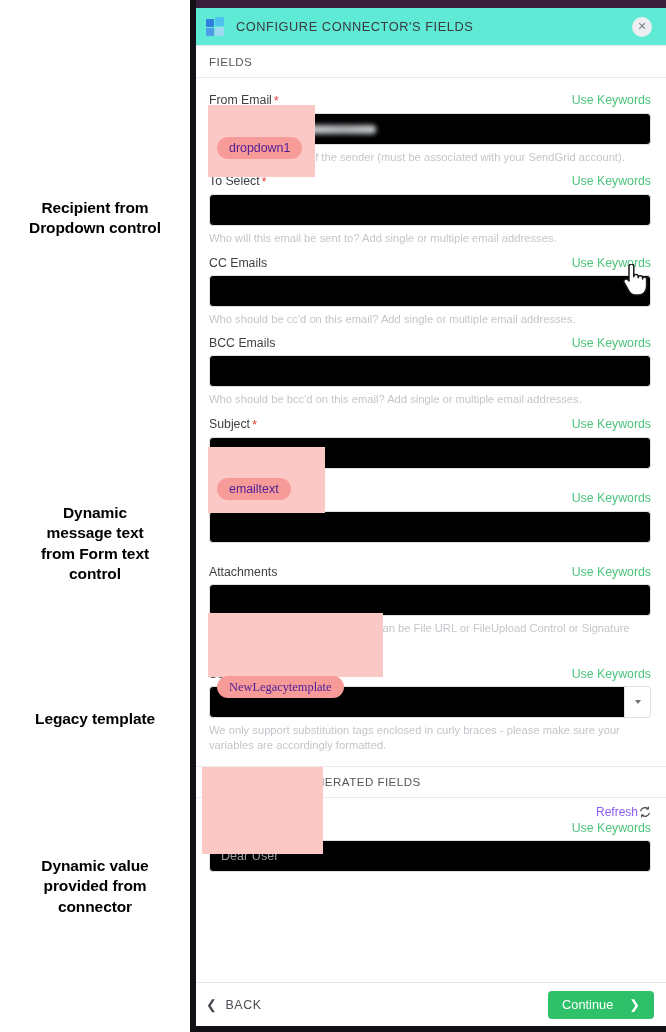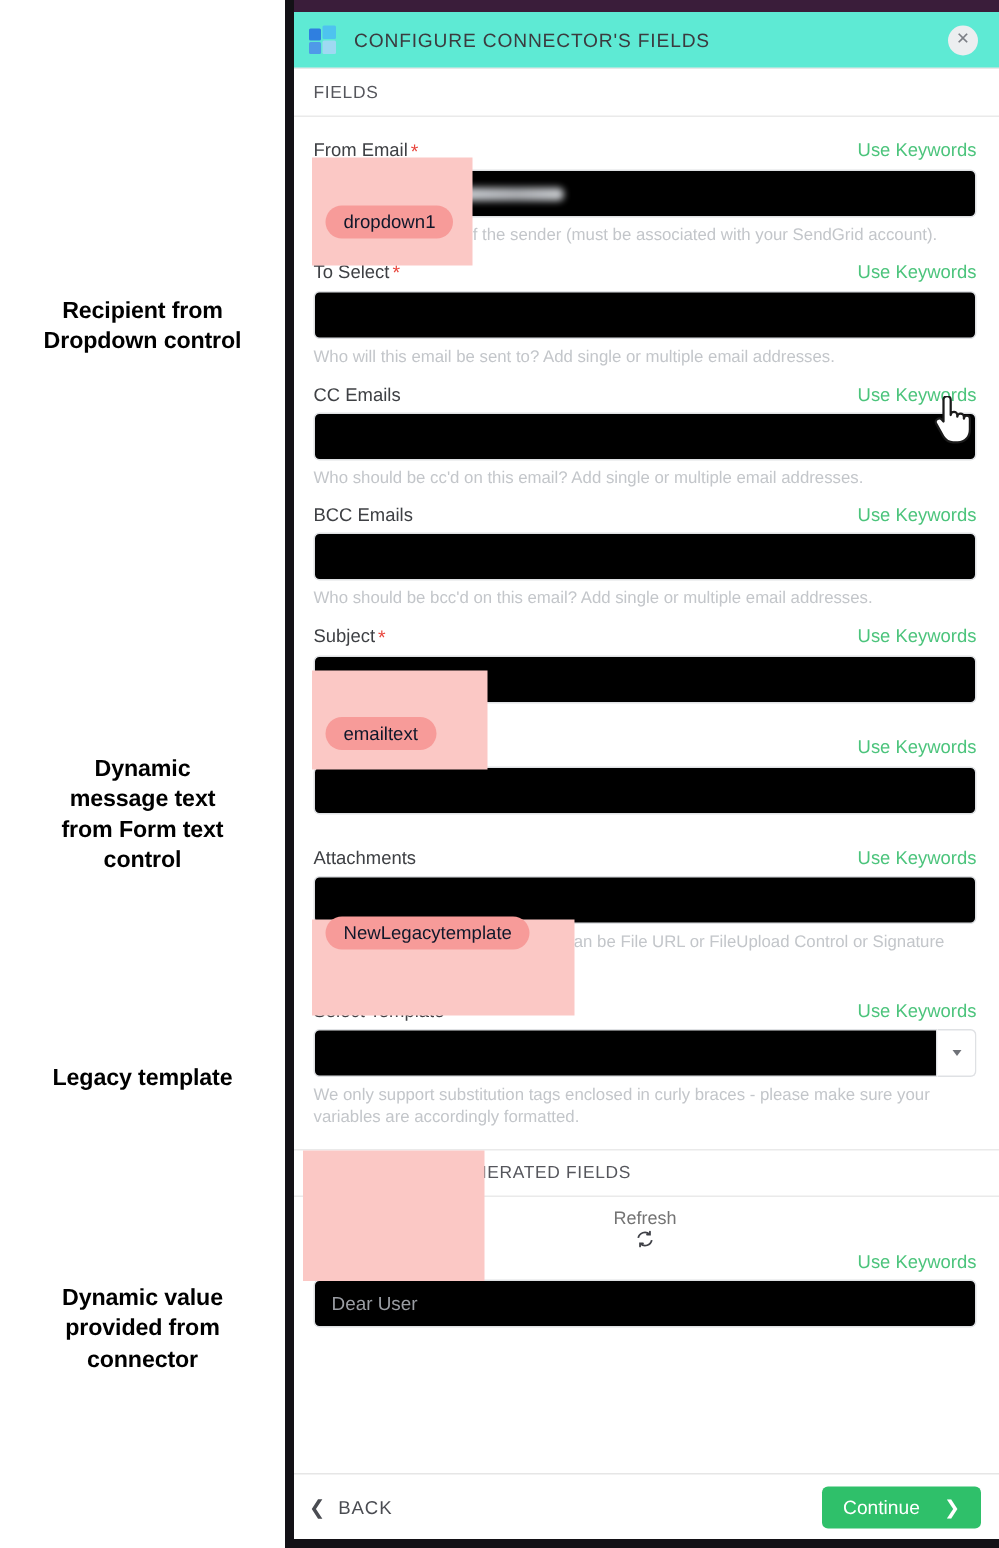--- a/index.html
+++ b/index.html
@@ -65,22 +65,22 @@
   
   .field { position:relative; padding:0 15px 0 13px; margin-bottom:0; }
   .field-top {
     display:flex; align-items:baseline; justify-content:space-between;
     padding-top:9px; padding-bottom:5px;
   }
   .field-label { font-size:12.3px; color:#3e4044; white-space:nowrap; }
   .req { color:#e8453c; font-size:13px; margin-left:2px; vertical-align:top; }
   .use-kw { font-size:12.3px; color:#4cc47c; cursor:pointer; white-space:nowrap; }
   .refresh {
-    font-size:12px; color:#737373; display:flex; align-items:center; gap:1px;
-    cursor:pointer; justify-content:flex-end;flex-direction:column;
+    font-size:12px; color:#8b5cf6; display:flex; align-items:center; gap:1px;
+    cursor:pointer; justify-content:flex-end;
   }
   .refresh svg { display:block; }
 
   .input {
     height:32px; border:1px solid #dfe1e4; border-radius:4px; background:#000000;
     display:flex; align-items:center; padding:0 11px;
     font-size:12.6px; color:#9a9da3;
   }
   .input.blurred { color:transparent; }
   .blurpill {
@@ -96,21 +96,21 @@
     width:26px; height:32px; border:1px solid #dfe1e4; border-left:none;
     border-top-right-radius:4px; border-bottom-right-radius:4px; background:#fff;
     display:flex; align-items:center; justify-content:center; cursor:pointer;
   }
   .caret { width:0; height:0; border-left:3.5px solid transparent;
            border-right:3.5px solid transparent; border-top:4.5px solid #6f7278; }
 
   
   .hl { position:absolute; background:#fbc8c5; pointer-events:none; z-index:4; }
   .pill {
-    position:absolute; z-index:5; background:#f79b99; color:#0f172a;
+    position:absolute; z-index:5; background:#f79b99; color:#4c1d95;
     border-radius:13px; font-size:12.4px; height:22px; line-height:22px;
     padding:0 12px; white-space:nowrap;
   }
 
   
   .panel-footer {
     flex:0 0 44px; height:44px; border-top:1px solid #e6e6e6;
     display:flex; align-items:center; justify-content:space-between;
     padding:0 12px 0 10px; background:#fff;
   }
@@ -162,21 +162,21 @@
 
     <div class="panel-body">
 
       <div class="hl" style="left:12px;  top:27px;  width:107px; height:72px;"></div>
       <div class="hl" style="left:12px;  top:369px; width:117px; height:66px;"></div>
       <div class="hl" style="left:12px;  top:535px; width:175px; height:64px;"></div>
       <div class="hl" style="left:6px;   top:689px; width:121px; height:87px;"></div>
 
       <div class="pill" style="left:21px; top:59px;">dropdown1</div>
       <div class="pill" style="left:21px; top:400px;">emailtext</div>
-      <div class="pill" style="left:21px; top:533px;">NewLegacytemplate</div>
+      <div class="pill" style="left:21px; top:598px;font-family:Liberation Serif, serif;">NewLegacytemplate</div>
 
       <div class="field">
         <div class="field-top">
           <span class="field-label">
             <span>From Email</span><span class="req">*</span>
           </span>
           <span class="use-kw">Use Keywords</span>
         </div>
         <div class="input blurred">
           <span class="blurpill"></span>

